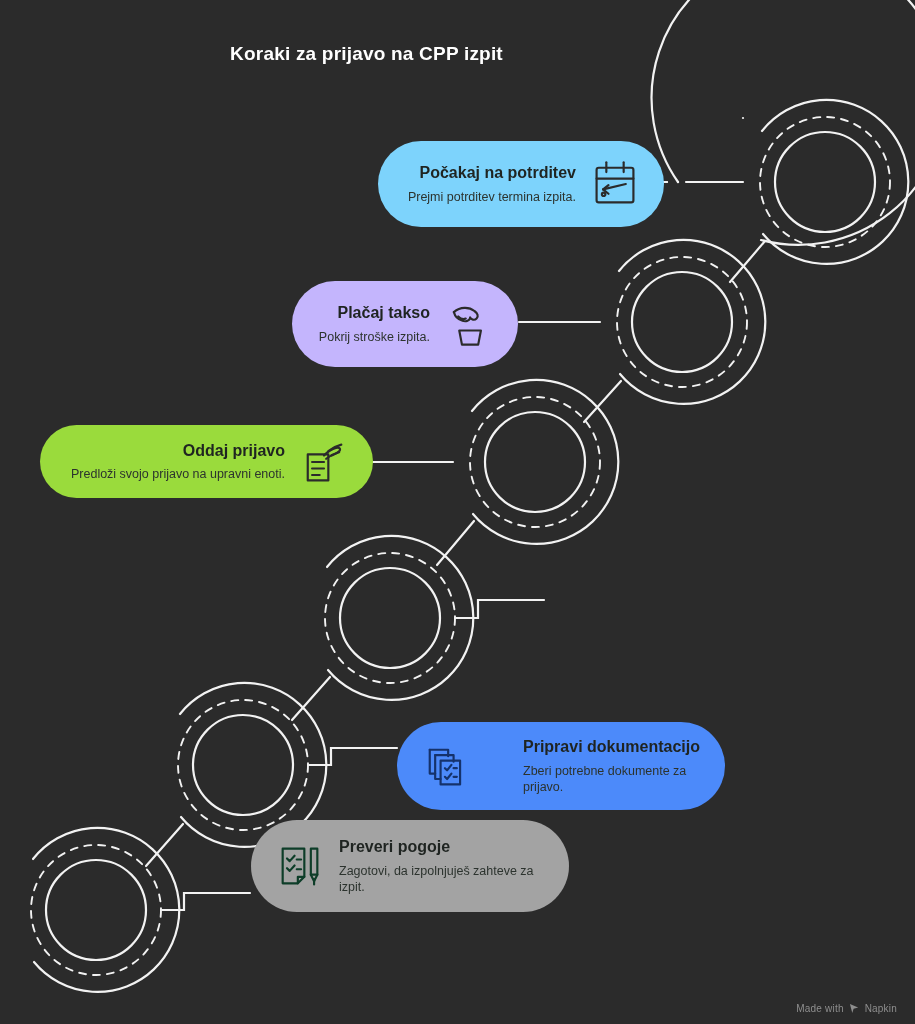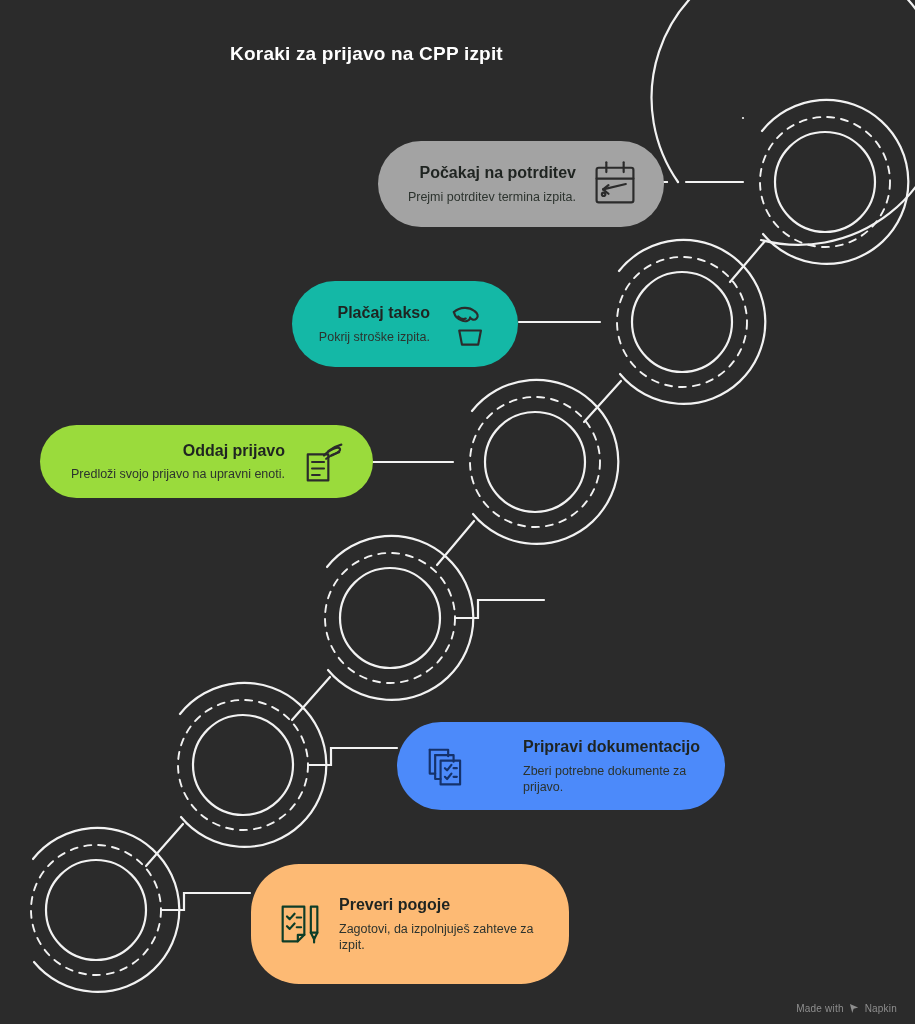--- a/index.html
+++ b/index.html
@@ -185,39 +185,39 @@
       <path d="M 667 182 L 667 182"></path>
 
       <path d="M 765 241 L 730 282"></path>
       <path d="M 621 381 L 584 422"></path>
       <path d="M 474 521 L 437 565"></path>
       <path d="M 330 677 L 292 720"></path>
       <path d="M 183 824 L 146 866"></path>
     </g>
   </svg>
 
-  <div class="card icon-right" id="card-1" style="left: 378px; top: 141px; width: 286px; height: 86px; background: #a3a3a3;">
+  <div class="card icon-right" id="card-1" style="left: 378px; top: 141px; width: 286px; height: 86px; background: #7dd3fc;">
     <div class="card-text">
       <div class="card-title">Počakaj na potrditev</div>
       <div class="card-desc">Prejmi potrditev termina izpita.</div>
     </div>
     <div class="card-icon">
       <svg viewBox="0 0 48 48" stroke="#2b2b2b" stroke-width="2" fill="none" stroke-linecap="round" stroke-linejoin="round">
         <rect x="7" y="9" width="34" height="32" rx="2"></rect>
         <line x1="7" y1="19" x2="41" y2="19"></line>
         <line x1="16" y1="4" x2="16" y2="13"></line>
         <line x1="32" y1="4" x2="32" y2="13"></line>
         <path d="M18 33 l-5 -4 l5 -4"></path>
         <line x1="13" y1="29" x2="34" y2="24"></line>
         <circle cx="13.5" cy="33.5" r="1.6"></circle>
       </svg>
     </div>
   </div>
 
-  <div class="card icon-right" id="card-2" style="left: 292px; top: 281px; width: 226px; height: 86px; background: #14b8a6;">
+  <div class="card icon-right" id="card-2" style="left: 292px; top: 281px; width: 226px; height: 86px; background: #c4b5fd;">
     <div class="card-text">
       <div class="card-title">Plačaj takso</div>
       <div class="card-desc">Pokrij stroške izpita.</div>
     </div>
     <div class="card-icon">
       <svg viewBox="0 0 48 48" stroke="#2b2b2b" stroke-width="2" fill="none" stroke-linecap="round" stroke-linejoin="round">
         <path d="M10 13 c6 -5 14 -5 19 -1 c3 2 4 5 2 7 c-2 2 -5 1 -6 -1"></path>
         <path d="M10 13 c1 4 4 7 8 8 c3 1 6 0 7 -2"></path>
         <path d="M14 17 c2 2 5 3 7 2"></path>
         <path d="M15 30 h20 l-2.5 13 h-15 z"></path>
@@ -257,21 +257,21 @@
         <path d="M23 34 l2 2 l4 -5"></path>
         <line x1="31" y1="34" x2="34" y2="34"></line>
       </svg>
     </div>
     <div class="card-text">
       <div class="card-title">Pripravi dokumentacijo</div>
       <div class="card-desc">Zberi potrebne dokumente za prijavo.</div>
     </div>
   </div>
 
-  <div class="card icon-left" id="card-6" style="left: 251px; top: 864px; width: 318px; height: 120px; background: #fdba74;">
+  <div class="card icon-left" id="card-6" style="left: 251px; top: 820px; width: 318px; height: 92px; background: #a3a3a3;">
     <div class="card-icon">
       <svg viewBox="0 0 48 48" stroke="#0d3d28" stroke-width="2" fill="none" stroke-linecap="round" stroke-linejoin="round">
         <path d="M8 8 h20 v26 l-6 6 h-14 z"></path>
         <path d="M28 34 h-6 v6"></path>
         <path d="M12 17 l2.5 2.5 l4.5 -5"></path>
         <line x1="21" y1="18" x2="25" y2="18"></line>
         <path d="M12 26 l2.5 2.5 l4.5 -5"></path>
         <line x1="21" y1="27" x2="25" y2="27"></line>
         <path d="M34 8 h6 v24 l-3 6 l-3 -6 z"></path>
         <line x1="34" y1="32" x2="40" y2="32"></line>

